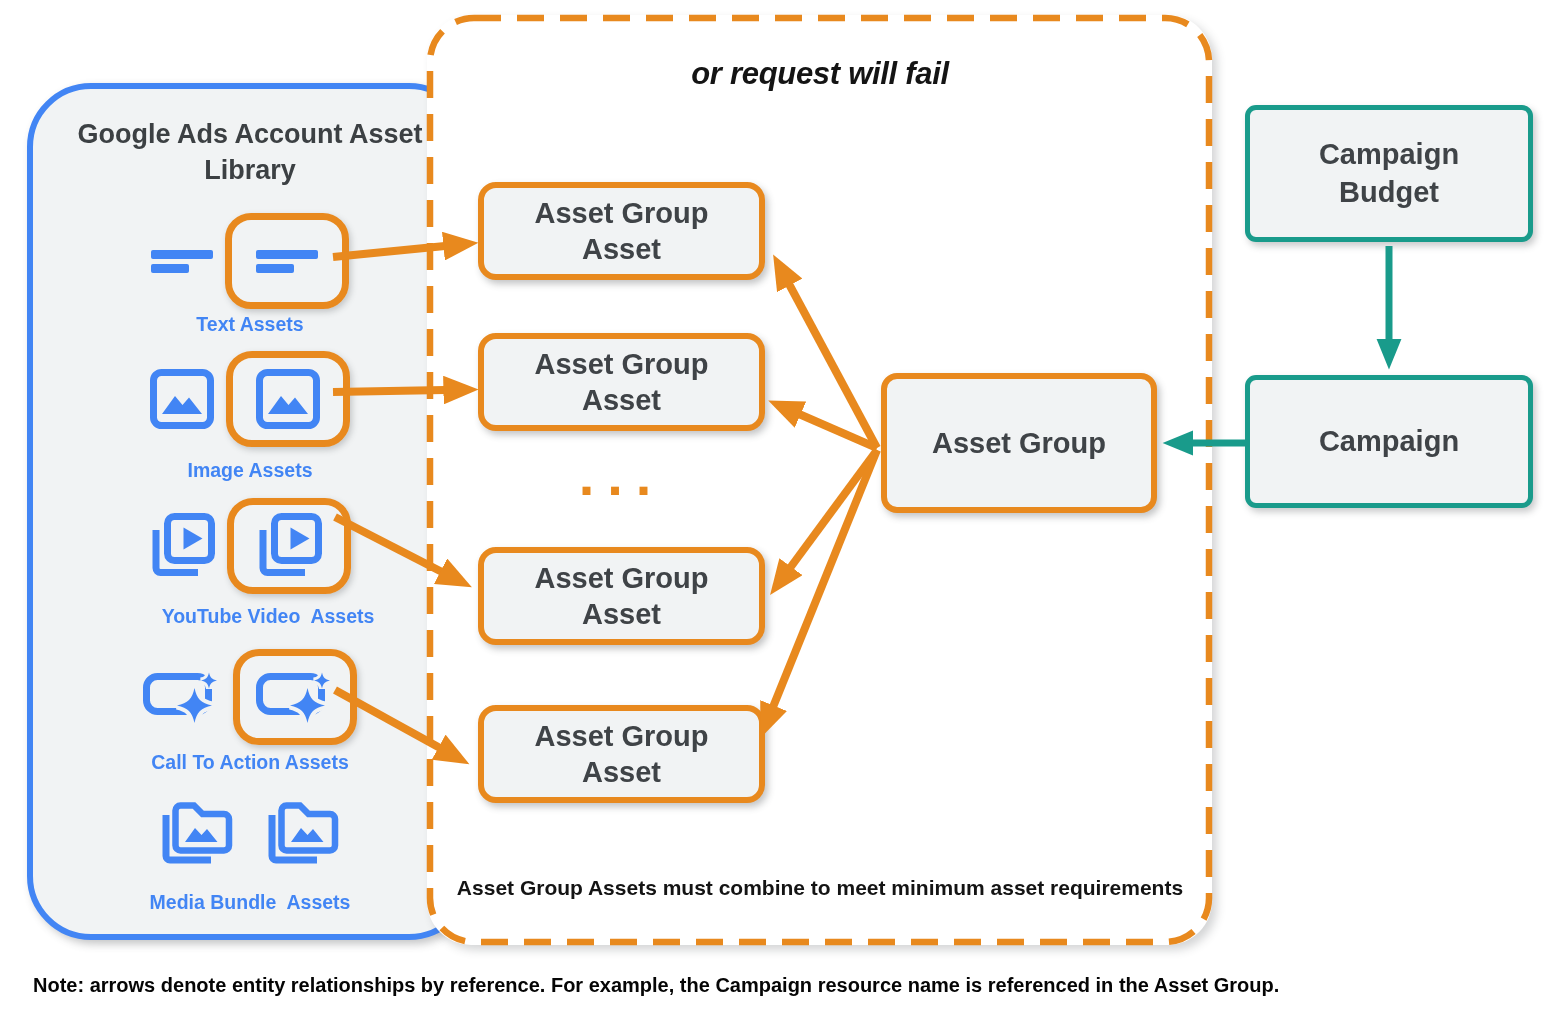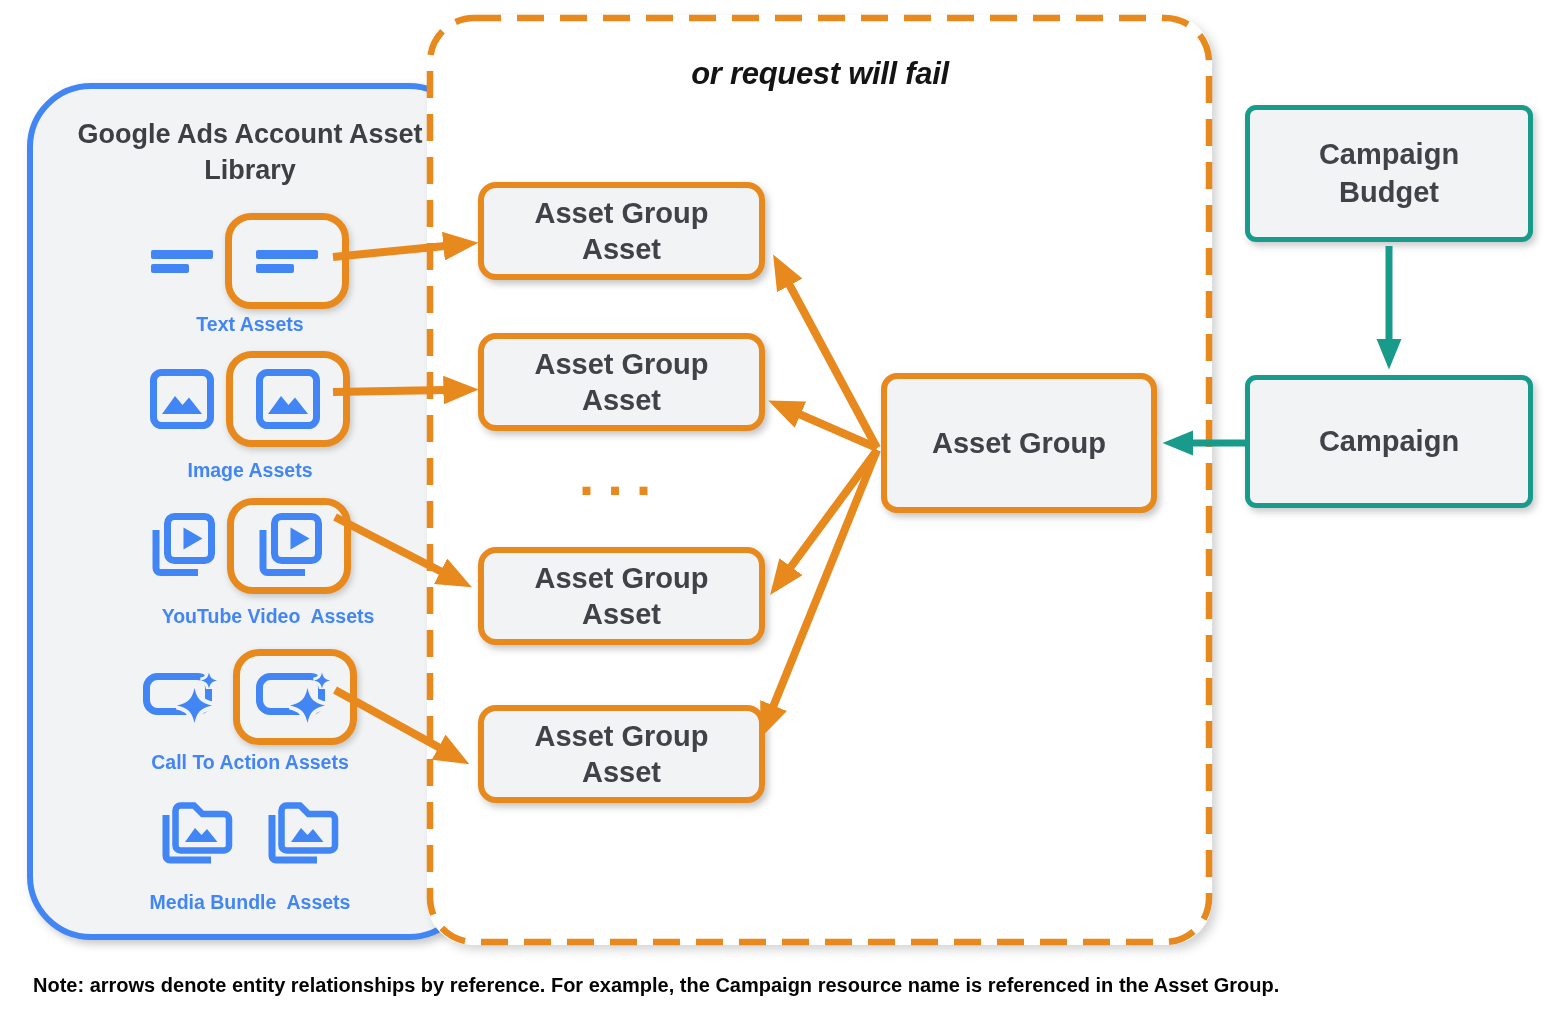--- a/index.html
+++ b/index.html
@@ -193,20 +193,21 @@
   </div>
 
   <div class="aga-box abs" style="top:182px;">Asset Group Asset</div>
   <div class="aga-box abs" style="top:333px;">Asset Group Asset</div>
   <div id="ellipsis" class="abs">...</div>
   <div class="aga-box abs" style="top:547px;">Asset Group Asset</div>
   <div class="aga-box abs" style="top:705px;">Asset Group Asset</div>
 
   <div id="asset-group-box" class="abs">Asset Group</div>
 
+  <div id="mutate-footnote" class="abs">Asset Group Assets must combine to meet minimum asset requirements</div>
 
   <div id="campaign-budget-box" class="teal-box abs">Campaign Budget</div>
   <div id="campaign-box" class="teal-box abs">Campaign</div>
 
   <div id="note-text" class="abs">Note: arrows denote entity relationships by reference. For example, the Campaign resource name is referenced in the Asset Group.</div>
 
   <svg id="arrow-layer" class="abs" viewBox="0 0 1552 1017">
     <defs>
       <marker id="mo" viewBox="0 0 4.6 3.6" markerWidth="4.6" markerHeight="3.6" refX="0.2" refY="1.8" orient="auto" markerUnits="strokeWidth">
         <path d="M0 0 L4.4 1.8 L0 3.6 Z" fill="#E8891E"></path>

